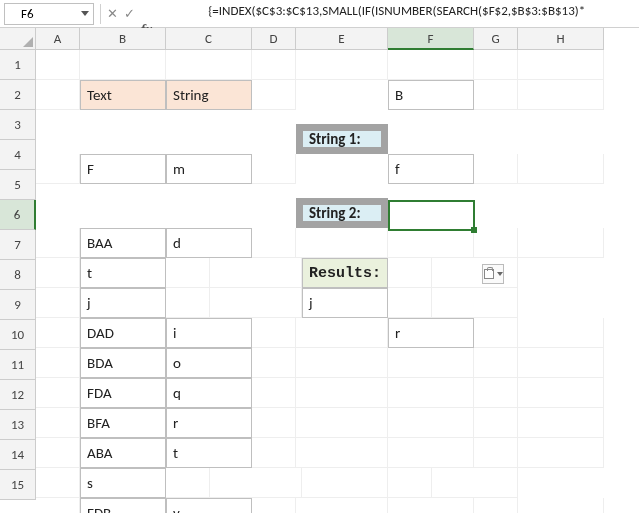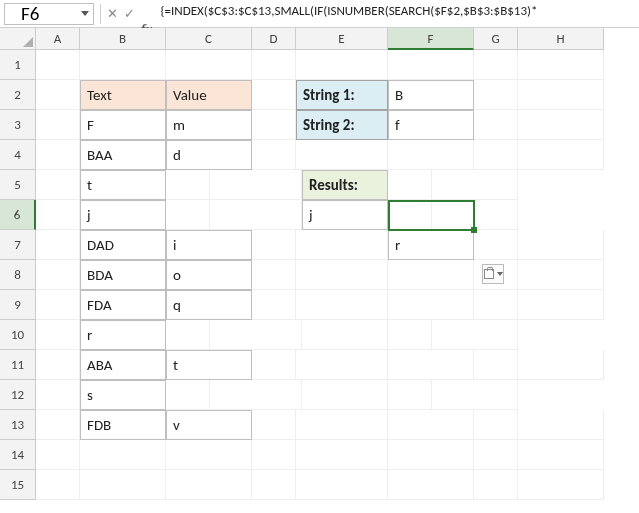--- a/index.html
+++ b/index.html
@@ -24,21 +24,21 @@
     .name-box {
       display: flex;
       align-items: center;
       width: 90px;
       height: 22px;
       border: 1px solid #c0c0c0;
       background: #fff;
       padding: 0 4px;
       justify-content: space-between;
     }
-    .name-box-text { font-size: 19px; padding-left: 12px; }
+    .name-box-text { font-size: 13px; padding-left: 12px; }
     .dropdown-arrow {
       width: 0; height: 0;
       border-left: 4px solid transparent;
       border-right: 4px solid transparent;
       border-top: 5px solid #555;
     }
     .sep { width:1px; height:20px; background:#d0d0d0; }
     .fx-icons { display:flex; align-items:center; gap:6px; color:#888; font-size:13px;}
     .fx-check { color:#888; }
     .fx-label { font-style: italic; font-family: 'Times New Roman', serif; font-weight: bold; color:#555; font-size:14px;margin-top:32px;}
@@ -46,20 +46,21 @@
       flex:1;
       height:22px;
       border:none;
       font-size:13px;
       padding: 0 2px;
       background:#fff;
       outline:none;
       color:#222;
       white-space: nowrap;
       overflow: hidden;
+      text-align: center;
     }
     .grid-wrap { display:flex; height: calc(100% - 28px); }
     .col-headers { display:flex; }
     .hdr-corner {
       width:36px; height:22px;
       background:#f3f3f3; border-right:1px solid #ccc; border-bottom:1px solid #ccc;
       position:relative;
     }
     .hdr-corner::after{
       content:""; position:absolute; right:2px; bottom:2px;
@@ -89,24 +90,24 @@
       font-size:15px;
       color:#222;
       background:#fff;
     }
     .c-A{width:44px;} .c-B{width:86px;} .c-C{width:86px;} .c-D{width:44px;}
     .c-E{width:92px;} .c-F{width:86px;} .c-G{width:44px;} .c-H{width:86px;}
     
     .th1 { background:#fbe5d6; border:1px solid #bfbfbf; font-weight:normal;}
     .td1 { border:1px solid #bfbfbf;}
     
-    .slabel { background:#dbeef4; border:1px solid #a3a3a3; font-weight:bold;}
+    .slabel { background:#dbeef4; border:7px solid #a3a3a3; font-weight:bold;margin-top:44px;}
     .sval { border:1px solid #bfbfbf;}
     
-    .rhead { background:#eaf1dd; border:1px solid #bfbfbf; font-weight:bold;}
+    .rhead { background:#eaf1dd; border:1px solid #bfbfbf; font-weight:bold;font-family:Liberation Mono, monospace;}
     .rcell { border:1px solid #bfbfbf;}
     .active-cell {
       position:absolute;
       border:2px solid #2f7d32;
       pointer-events:none;
       box-sizing:border-box;
     }
     .fill-handle{
       position:absolute; width:6px;height:6px;background:#2f7d32;
       right:-4px;bottom:-4px;
@@ -179,21 +180,21 @@
           <div class="cell c-D"></div>
           <div class="cell c-E"></div>
           <div class="cell c-F"></div>
           <div class="cell c-G"></div>
           <div class="cell c-H"></div>
         </div>
 
       <div class="row">
           <div class="cell c-A"></div>
           <div class="cell c-B th1">Text</div>
-          <div class="cell c-C th1">Value</div>
+          <div class="cell c-C th1">String</div>
           <div class="cell c-D"></div>
           <div class="cell c-E slabel">String 1:</div>
           <div class="cell c-F sval">B</div>
           <div class="cell c-G"></div>
           <div class="cell c-H"></div>
         </div>
 
       <div class="row">
           <div class="cell c-A"></div>
           <div class="cell c-B td1">F</div>
@@ -264,20 +265,21 @@
           <div class="cell c-C td1">q</div>
           <div class="cell c-D"></div>
           <div class="cell c-E"></div>
           <div class="cell c-F"></div>
           <div class="cell c-G"></div>
           <div class="cell c-H"></div>
         </div>
 
       <div class="row">
           <div class="cell c-A"></div>
+          <div class="cell c-B td1">BFA</div>
           <div class="cell c-C td1">r</div>
           <div class="cell c-D"></div>
           <div class="cell c-E"></div>
           <div class="cell c-F"></div>
           <div class="cell c-G"></div>
           <div class="cell c-H"></div>
         </div>
 
       <div class="row">
           <div class="cell c-A"></div>

